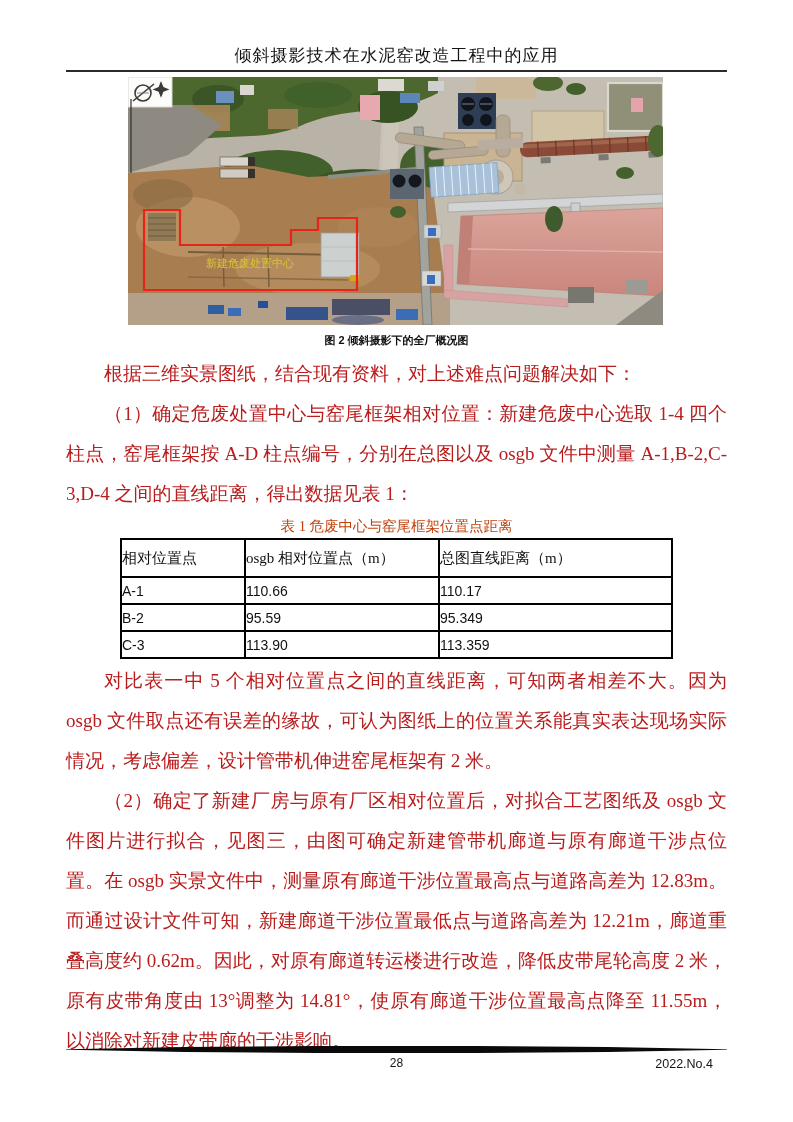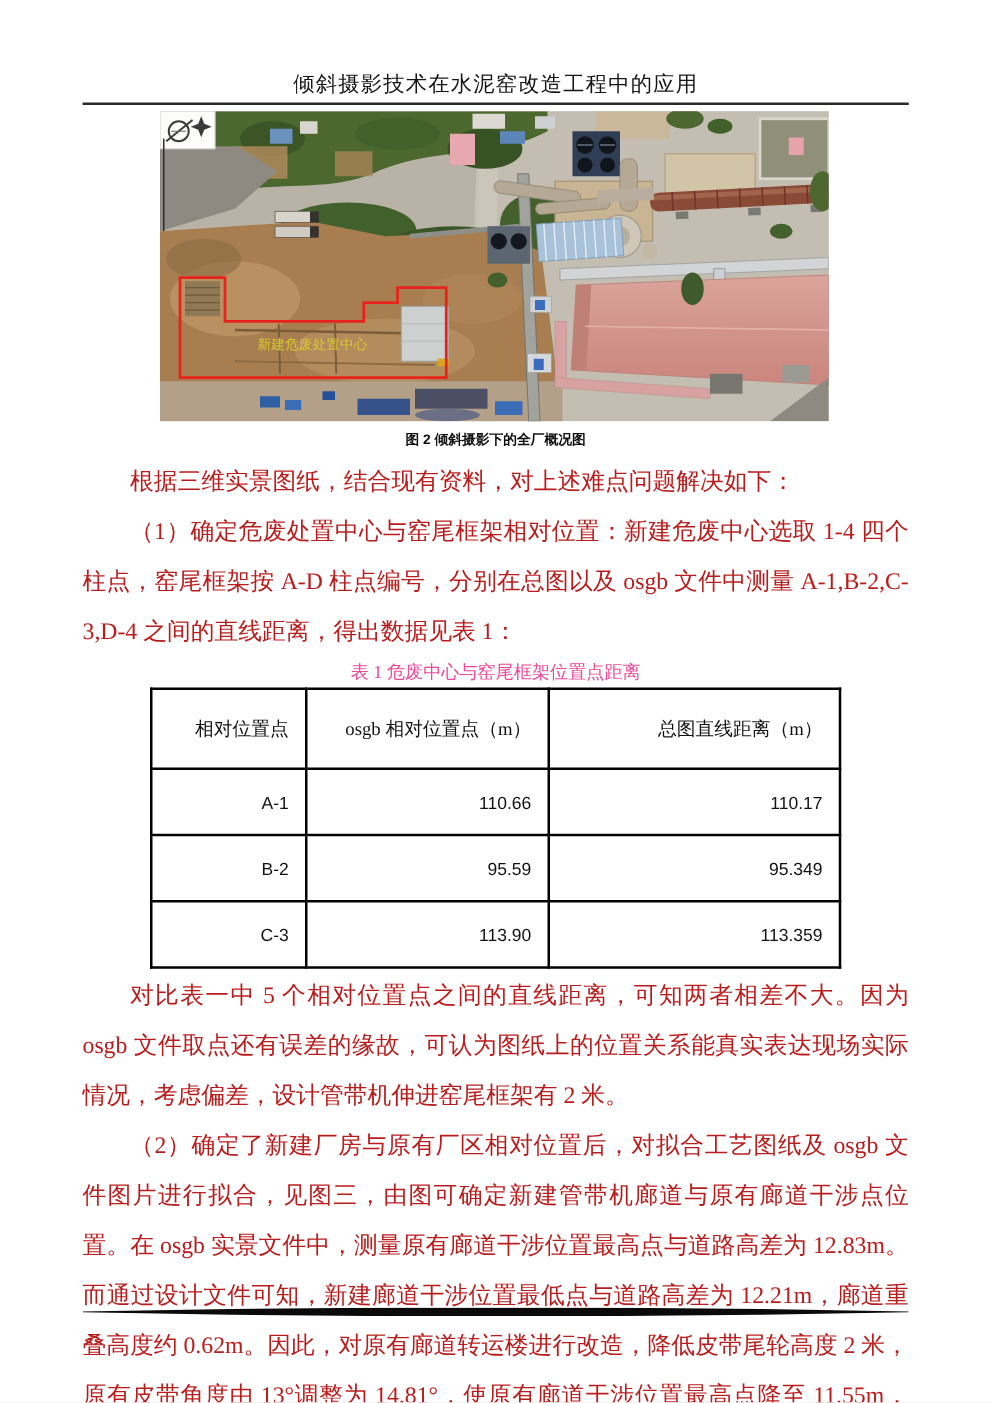--- a/index.html
+++ b/index.html
@@ -2,46 +2,46 @@
 <html><head>
 <meta charset="utf-8">
 <style>
   html,body{margin:0;padding:0;background:#e9e9e9;}
   .page{
     position:relative;width:793px;height:1122px;margin:0 auto;background:#ffffff;
     font-family:"Liberation Serif","DejaVu Serif",serif;color:#111;overflow:hidden;
   }
   
   .page-title{
-    padding-top:56px;text-align:center;font-size:17px;line-height:24px;
+    padding-top:44px;text-align:center;font-size:17px;line-height:24px;
     letter-spacing:1px;color:#141414;
   }
   .header-rule{margin:2px 66px 0 66px;border-top:2px solid #2b2b2b;height:0;}
   
   .figure-wrap{margin:5px 0 0 128px;width:535px;height:248px;}
   .figure-wrap svg{display:block;}
   .fig-caption{
     margin-top:5px;text-align:center;font-size:11px;line-height:21px;font-weight:bold;
     font-family:"Liberation Sans","DejaVu Sans",sans-serif;color:#0f0f0f;
   }
   
   .para{
     margin:0 66px;font-size:19px;line-height:40px;text-align:justify;
     text-indent:38px;color:#b91c1c;
   }
   .para.first{margin-top:3px;}
   .para.after-table{margin-top:2px;}
   
-  .tbl-caption{margin-top:2px;text-align:center;font-size:14.5px;line-height:20px;color:#ec4899;}
+  .tbl-caption{margin-top:2px;text-align:center;font-size:14.5px;line-height:20px;color:#c2410c;}
   table.distance{
     border-collapse:collapse;table-layout:fixed;width:551px;margin:2px 0 0 120px;
     border:2.5px solid #000;
   }
   table.distance th,table.distance td{
-    border:2px solid #000;text-align:right;vertical-align:middle;padding:13px;
+    border:2px solid #000;text-align:left;vertical-align:middle;padding:0;
   }
   table.distance th{
     height:36px;font-weight:normal;font-size:15px;
     font-family:"Liberation Serif","DejaVu Serif",serif;
   }
   table.distance td{
     height:25px;font-size:14px;
     font-family:Liberation Sans, sans-serif;
   }
   col.c1{width:124px;} col.c2{width:194px;} col.c3{width:233px;}
@@ -280,14 +280,18 @@
         <td>113.90</td>
         <td>113.359</td>
       </tr>
     </tbody>
   </table>
 
   <p class="para after-table">对比表一中 5 个相对位置点之间的直线距离，可知两者相差不大。因为 osgb 文件取点还有误差的缘故，可认为图纸上的位置关系能真实表达现场实际情况，考虑偏差，设计管带机伸进窑尾框架有 2 米。</p>
   <p class="para">（2）确定了新建厂房与原有厂区相对位置后，对拟合工艺图纸及 osgb 文件图片进行拟合，见图三，由图可确定新建管带机廊道与原有廊道干涉点位置。在 osgb 实景文件中，测量原有廊道干涉位置最高点与道路高差为 12.83m。而通过设计文件可知，新建廊道干涉位置最低点与道路高差为 12.21m，廊道重叠高度约 0.62m。因此，对原有廊道转运楼进行改造，降低皮带尾轮高度 2 米，原有皮带角度由 13°调整为 14.81°，使原有廊道干涉位置最高点降至 11.55m，以消除对新建皮带廊的干涉影响。</p>
 
   <div class="footer-rule"></div>
+  <div class="footer-text">
+    <span class="page-number">28</span>
+    <span class="issue-label">2022.No.4</span>
+  </div>
 
 </div>
 
 </body></html>

